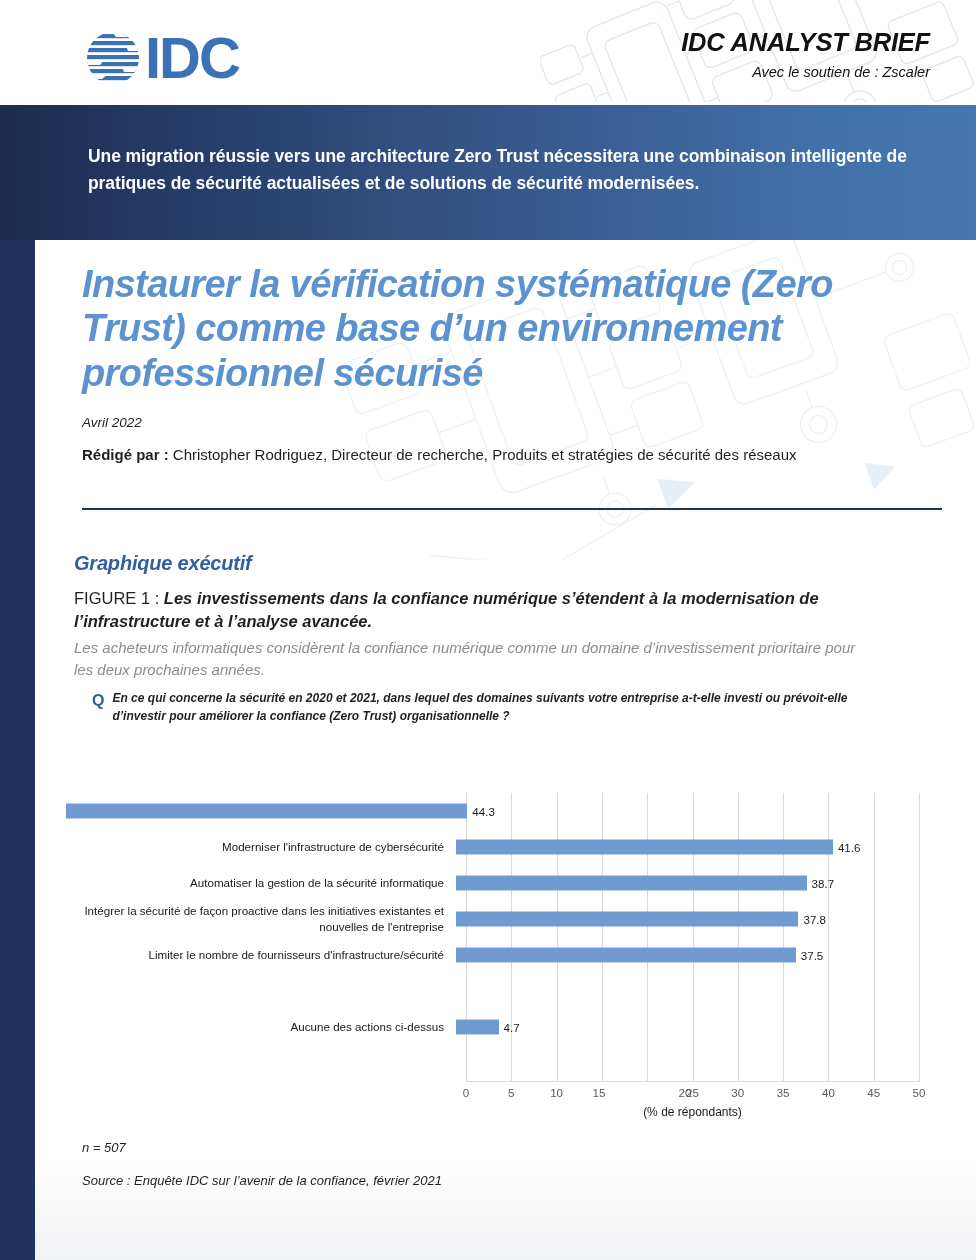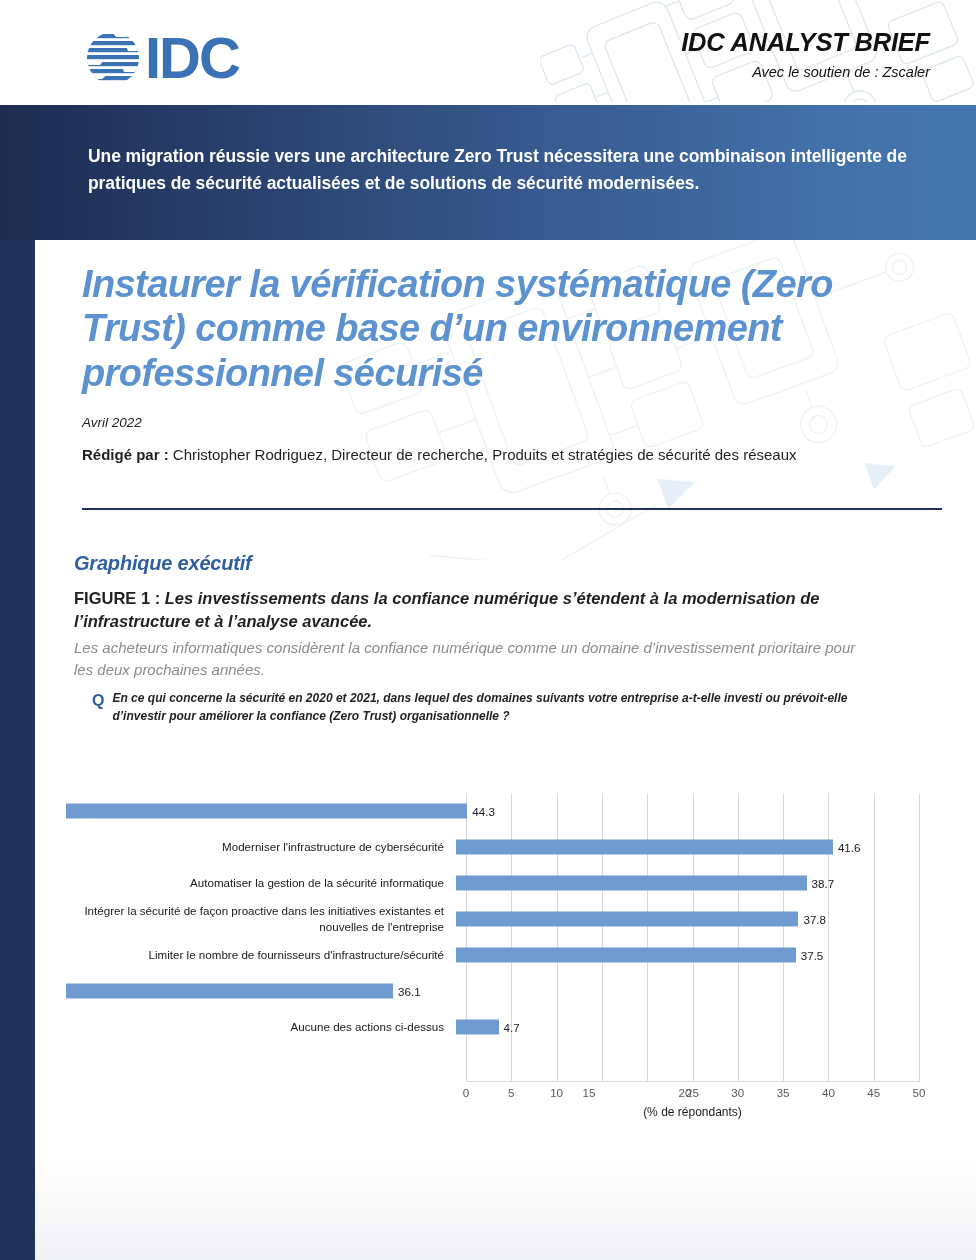--- a/index.html
+++ b/index.html
@@ -166,21 +166,21 @@
     margin: 0 0 12px 0;
   }
   #figure-caption {
     font-family: "Liberation Sans", sans-serif;
     font-size: 16.5px;
     line-height: 1.4;
     color: #231f20;
     margin: 0;
     width: 822px;
   }
-  #figure-caption .fignum { font-weight: bold; }
+  #figure-caption .fignum { font-weight: normal; }
   #figure-caption .capbold { font-weight: bold; font-style: italic; }
   #figure-sub {
     font-family: "Liberation Sans", sans-serif;
     font-style: italic;
     font-size: 15px;
     line-height: 1.45;
     color: #8c8c8c;
     margin: 4px 0 0 0;
     width: 800px;
   }
@@ -499,43 +499,43 @@
           </div>
         </div>
         <div class="chart-row">
           <div class="cat-label">Limiter le nombre de fournisseurs d'infrastructure/sécurité</div>
           <div class="bar-area">
             <div class="bar" style="width: 339.75px; background: rgb(111, 155, 208);"></div>
             <span class="bar-value" style="left: 339.75px;">37.5</span>
           </div>
         </div>
         <div class="chart-row">
-          <div class="bar-area">
-            <div class="bar" style="width: 327.066px; background: rgb(111, 155, 208);"></div>
-            <span class="bar-value" style="left: 327.066px;">36.1</span>
-          </div>
         </div>
         <div class="chart-row">
           <div class="cat-label">Aucune des actions ci-dessus</div>
           <div class="bar-area">
             <div class="bar" style="width: 42.582px; background: rgb(111, 155, 208);"></div>
             <span class="bar-value" style="left: 42.582px;">4.7</span>
           </div>
         </div>
       </div>
     <div id="x-ticks">
         <div class="x-tick-label" style="left: 0px;">0</div>
         <div class="x-tick-label" style="left: 45.3px;">5</div>
         <div class="x-tick-label" style="left: 90.6px;">10</div>
-        <div class="x-tick-label" style="left: 123px;">15</div>
+        <div class="x-tick-label" style="left: 133px;">15</div>
         <div class="x-tick-label" style="left: 171px; margin-left: 48px;">20</div>
         <div class="x-tick-label" style="left: 226.5px; text-align: center;">25</div>
         <div class="x-tick-label" style="left: 271.8px;">30</div>
         <div class="x-tick-label" style="left: 317.1px;">35</div>
         <div class="x-tick-label" style="left: 362.4px;">40</div>
         <div class="x-tick-label" style="left: 407.7px;">45</div>
         <div class="x-tick-label" style="left: 453px;">50</div>
       </div>
     <div id="x-axis-title">(% de répondants)</div>
   </div>
 
+  <div id="footnotes">
+    <p id="fn-n">n =  507</p>
+    <p id="fn-source">Source : Enquête IDC sur l’avenir de la confiance, février 2021</p>
+  </div>
 
 </div>
 
 </body></html>

